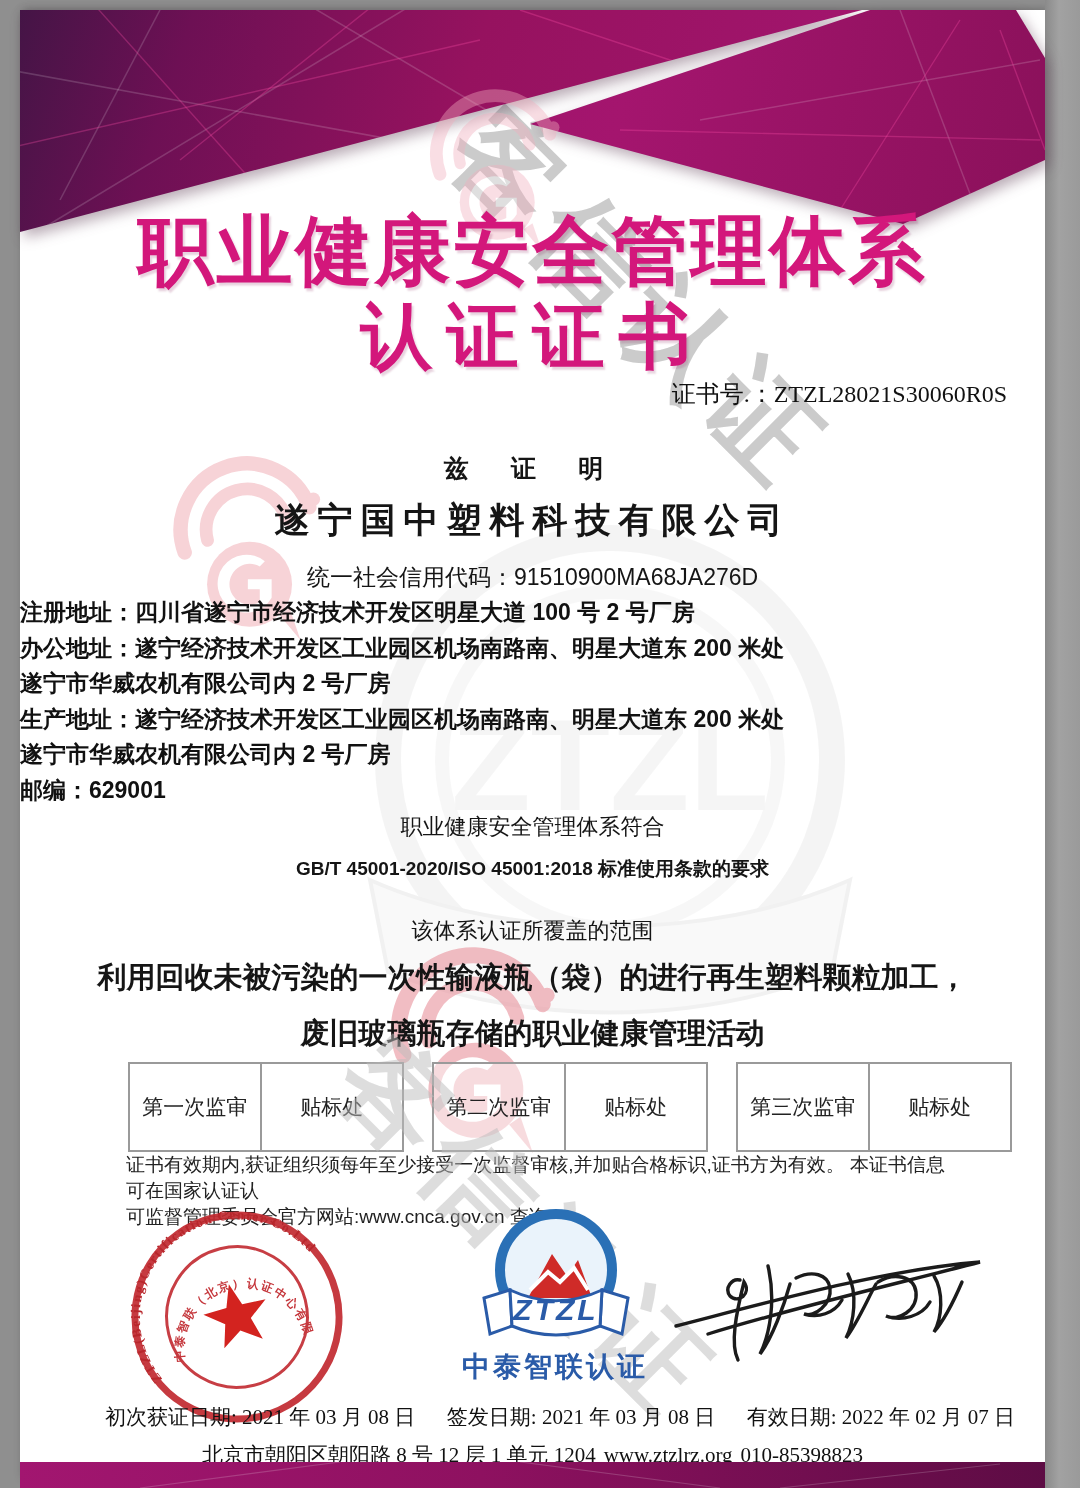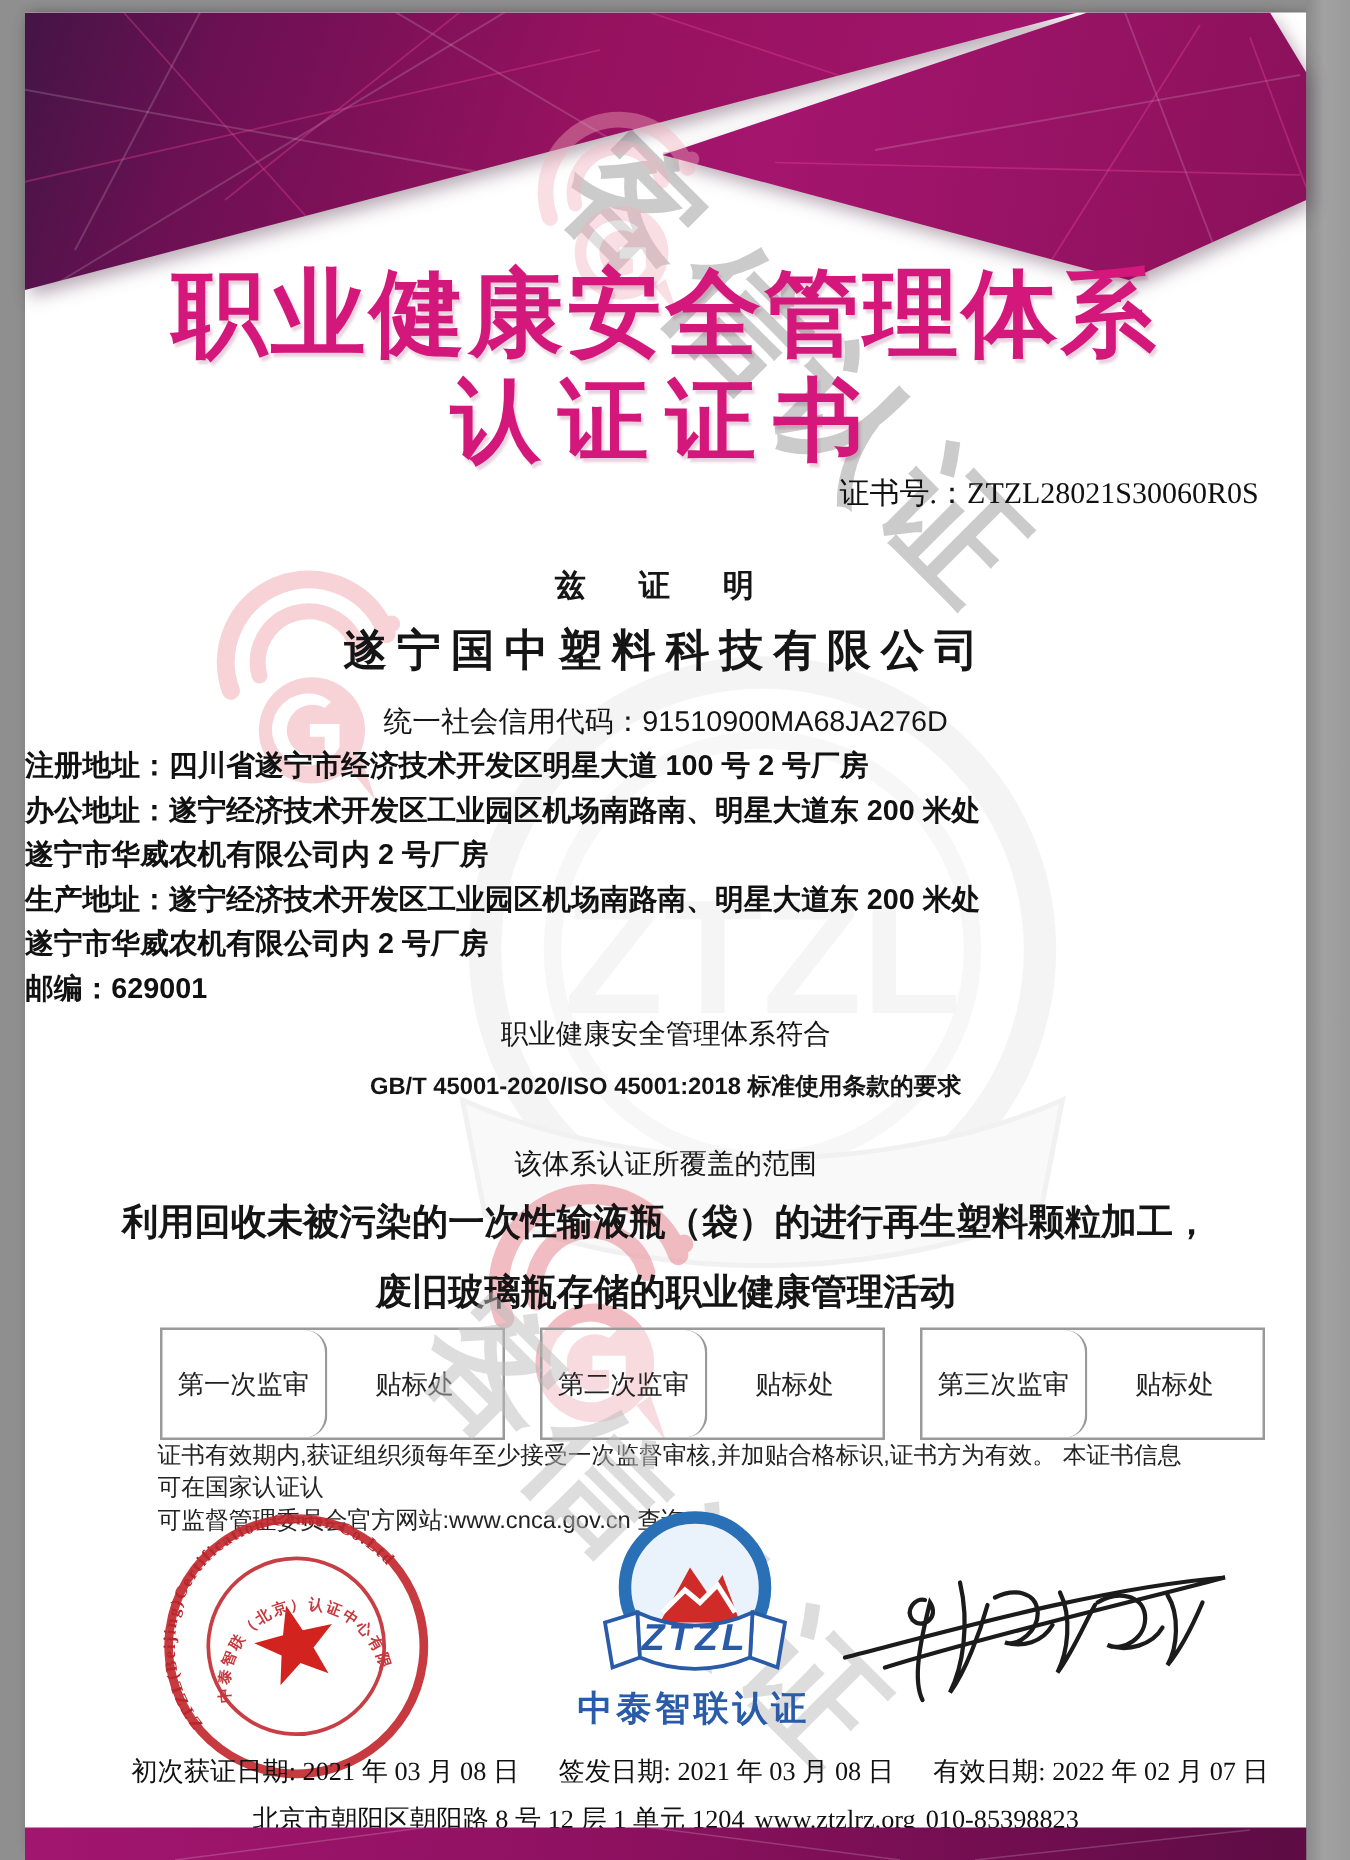--- a/index.html
+++ b/index.html
@@ -41,21 +41,21 @@
   #conform{top:812px;font-size:22px;}
   #standard{top:856px;font-size:19px;font-weight:800;font-family:"Liberation Sans",sans-serif;}
   #scope-intro{top:916px;font-size:22px;}
   #scope1{top:958px;font-size:29px;font-weight:800;font-family:"Liberation Sans",sans-serif;}
   #scope2{top:1014px;font-size:29px;font-weight:800;font-family:Liberation Sans, sans-serif;}
   
   #audit{top:1062px;left:128px;width:884px;height:88px;display:flex;gap:28px;}
   .audit-box{width:276px;height:86px;border:2px solid #9a9a9a;display:flex;background:rgba(255,255,255,.45);}
   .audit-cell{display:flex;align-items:center;justify-content:center;font-size:21px;color:#222;
               font-family:"Liberation Sans",sans-serif;}
-  .audit-cell.l{width:48%;border-right:2px solid #9a9a9a;border-radius:18px;}
+  .audit-cell.l{width:48%;border-right:2px solid #9a9a9a;}
   .audit-cell.r{width:52%;}
   
   #footnote{top:1152px;left:126px;width:820px;font-size:19px;line-height:26px;color:#222;
             font-family:"Liberation Sans",sans-serif;}
   
   #stamp{left:128px;top:1208px;transform:rotate(-14deg);}
   #bluelogo{left:468px;top:1206px;}
   #logo-caption{left:430px;top:1348px;width:250px;text-align:center;color:#2a5ba8;
      font-weight:800;font-size:28px;letter-spacing:3px;font-family:"Liberation Sans",sans-serif;}
   #signature{left:672px;top:1222px;}

